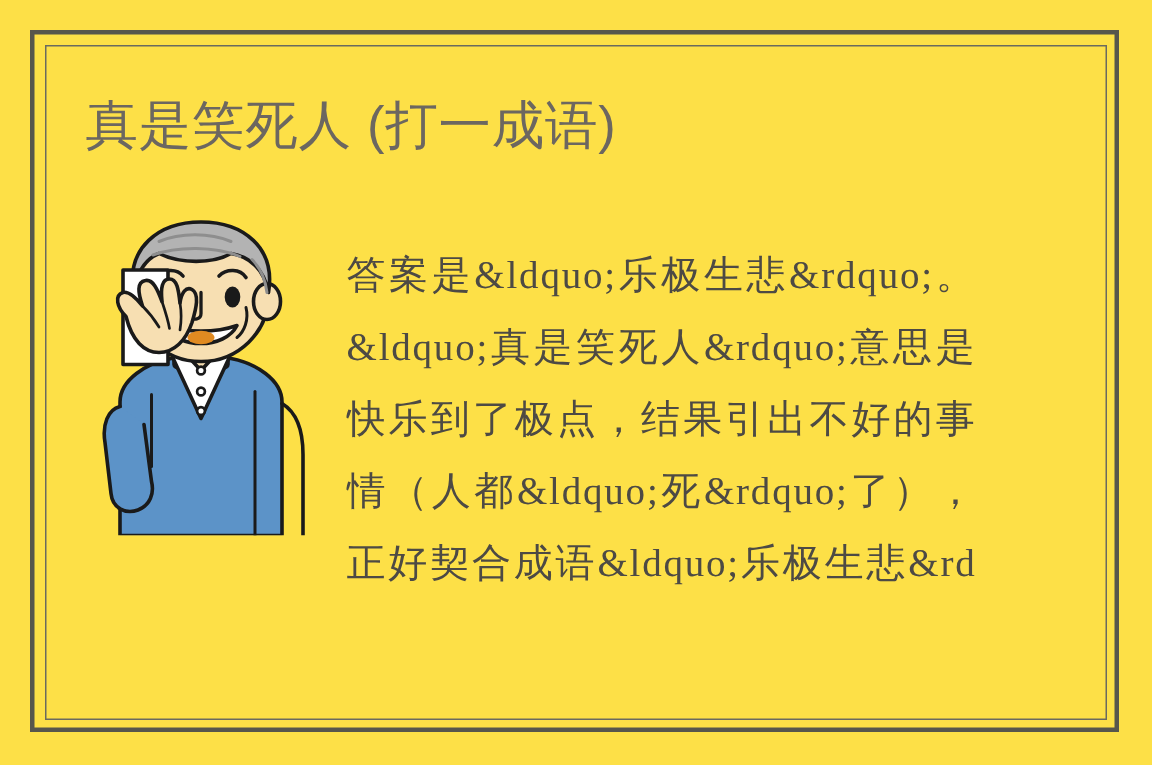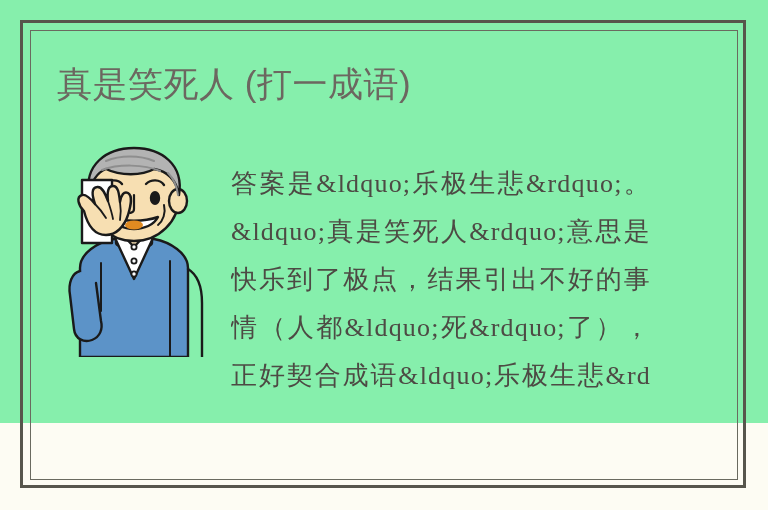--- a/index.html
+++ b/index.html
@@ -10,22 +10,22 @@
     width: 768px;
     height: 510px;
     background: #fdfcf3;
     font-family: "Liberation Sans", sans-serif;
     overflow: hidden;
   }
 
   #page {
     position: relative;
     width: 768px;
-    height: 423px;
-    background: #86efac;
+    height: 510px;
+    background: #fde047;
     box-sizing: border-box;
   }
 
   
   .frame-outer {
     position: absolute;
     left: 20px;
     top: 20px;
     width: 726px;
     height: 468px;

